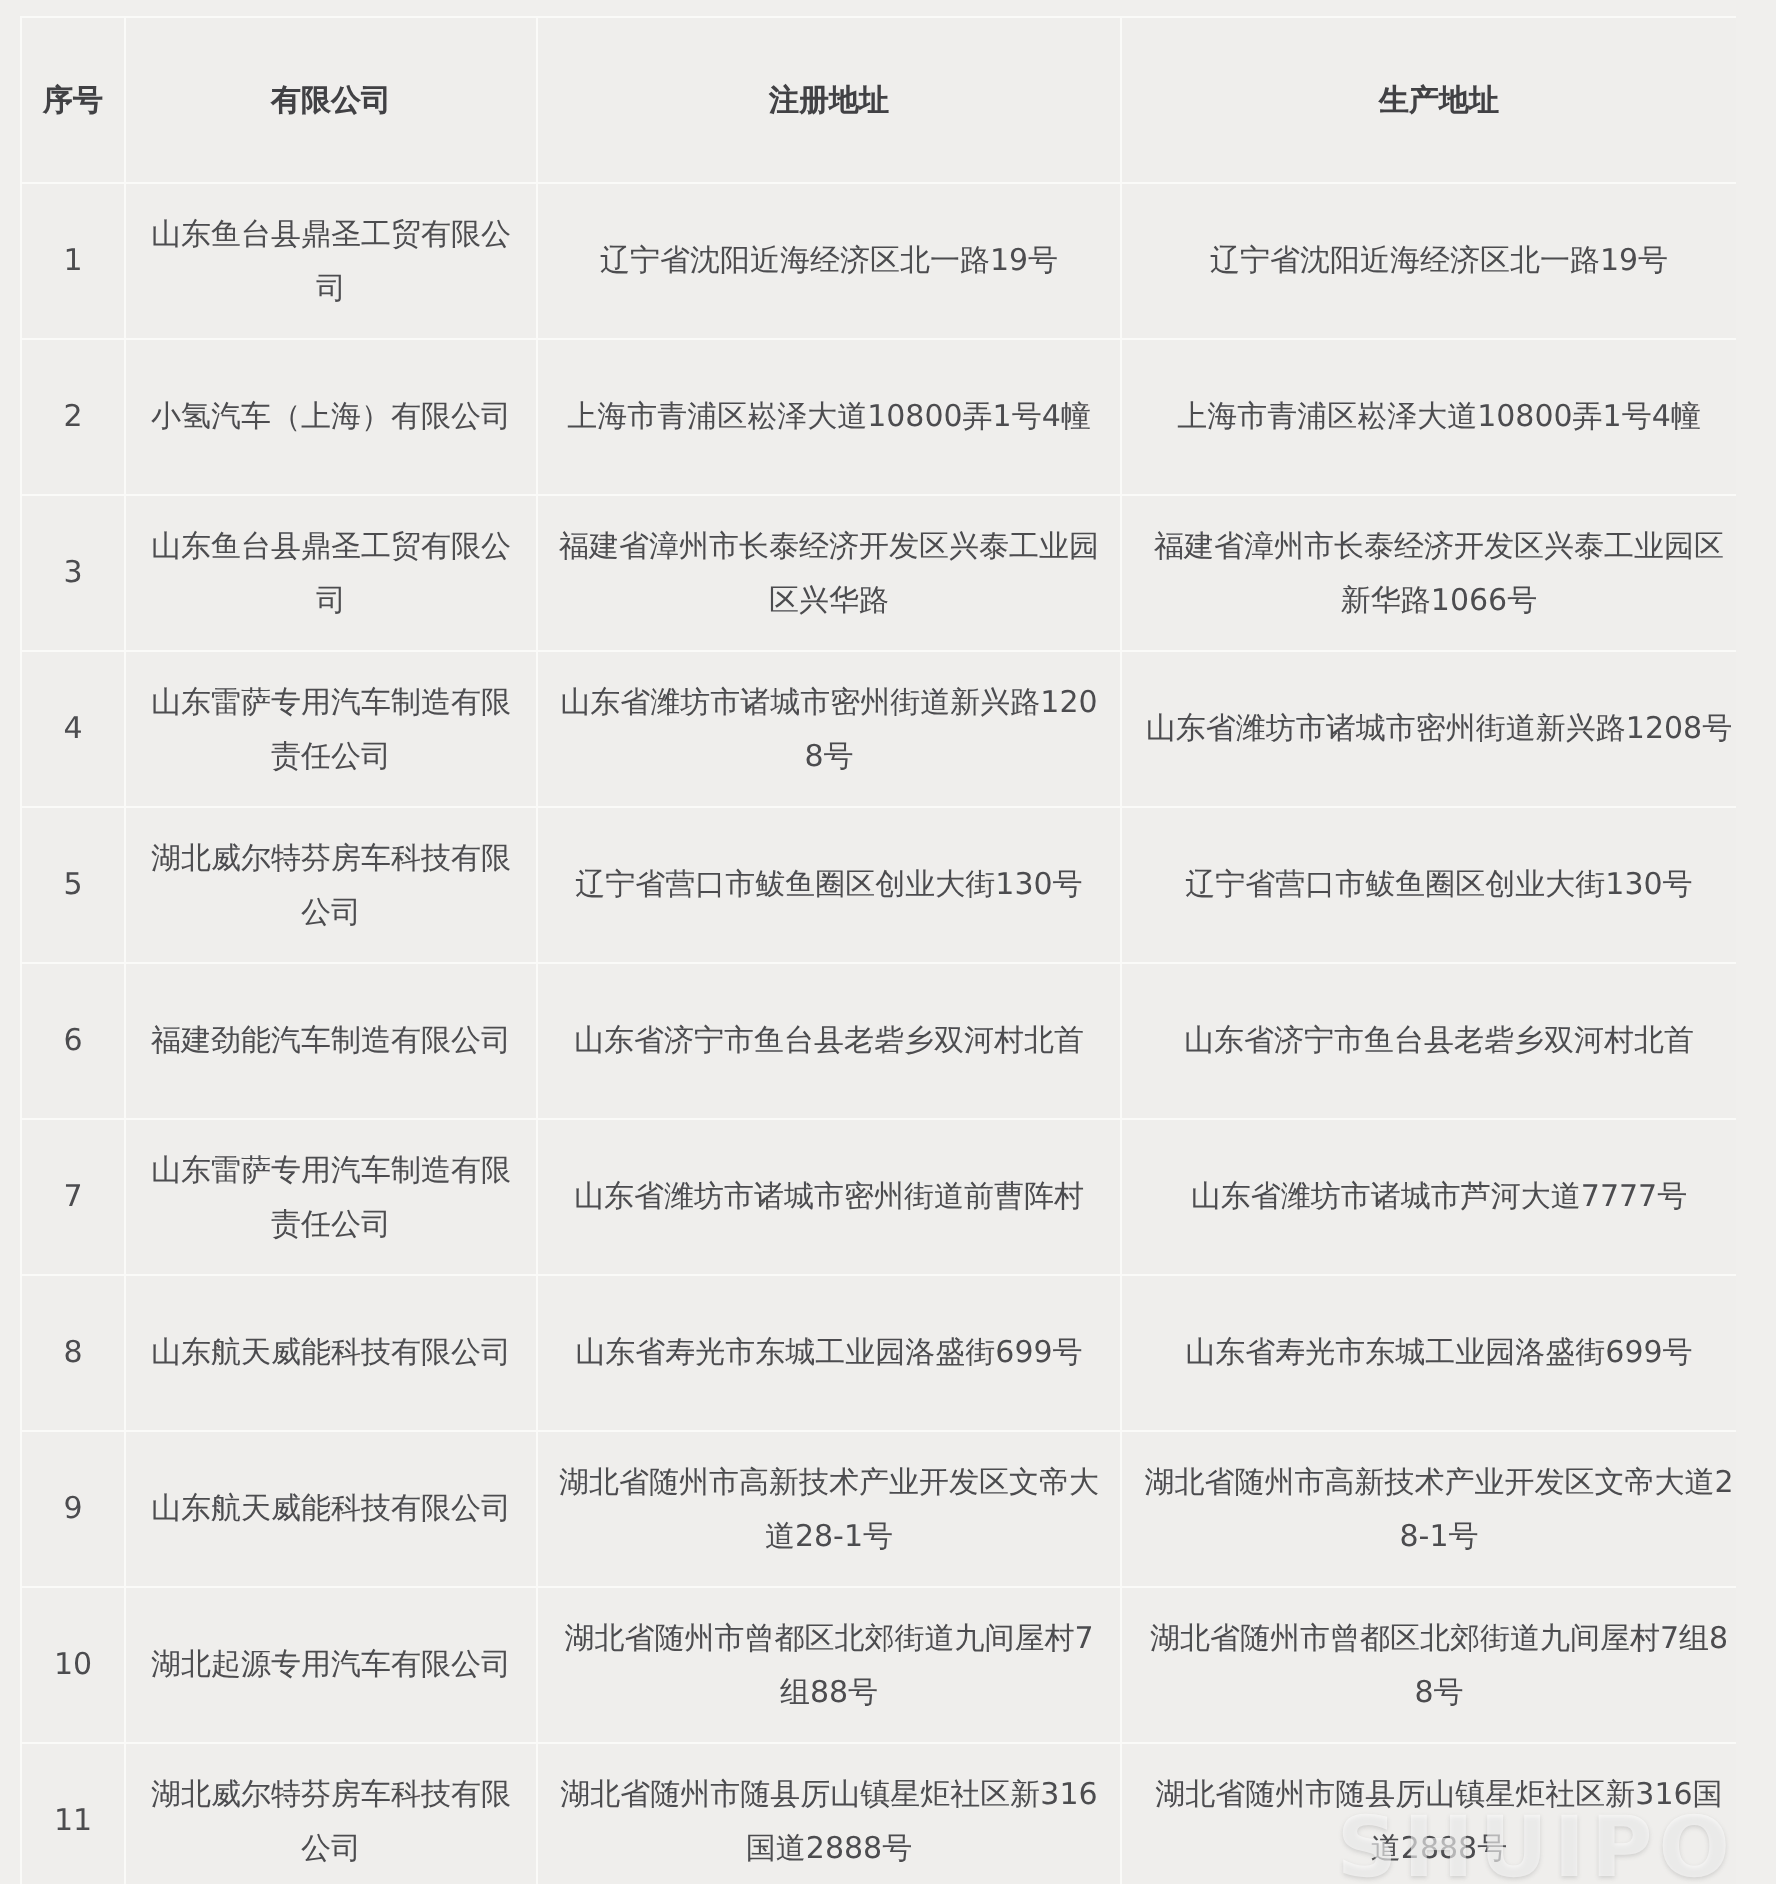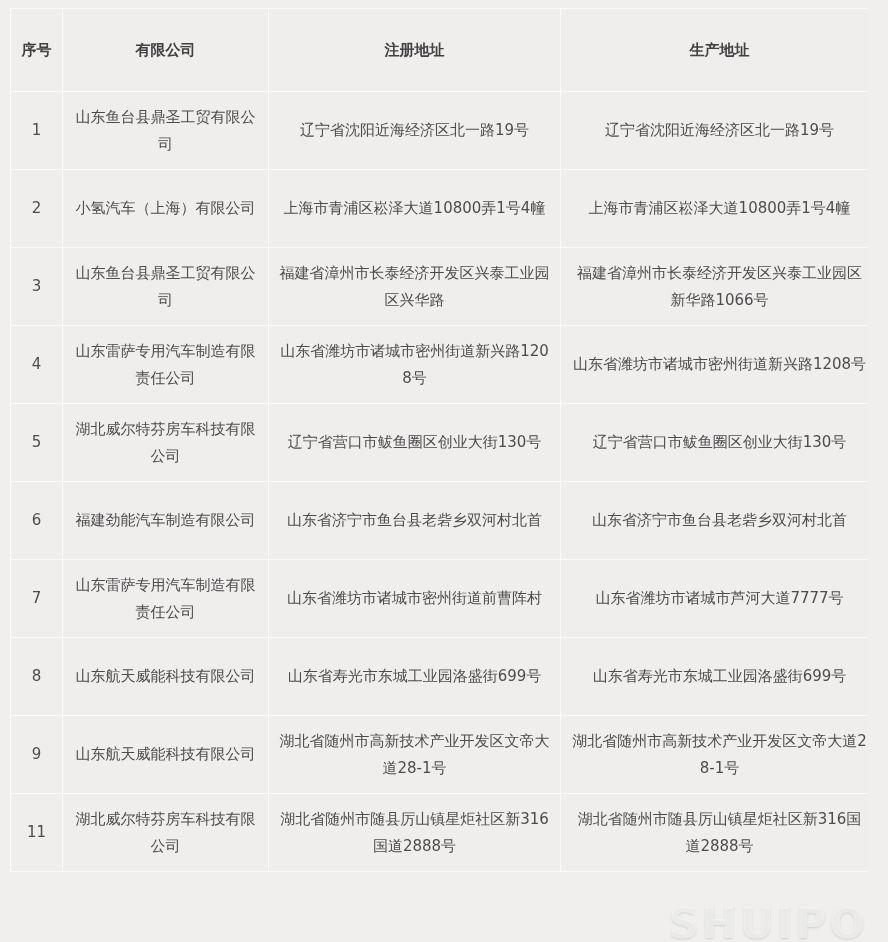--- a/index.html
+++ b/index.html
@@ -159,20 +159,26 @@
         <td>山东省寿光市东城工业园洛盛街699号</td>
         <td>山东省寿光市东城工业园洛盛街699号</td>
       </tr>
       <tr>
         <td>9</td>
         <td>山东航天威能科技有限公司</td>
         <td>湖北省随州市高新技术产业开发区文帝大道28-1号</td>
         <td>湖北省随州市高新技术产业开发区文帝大道28-1号</td>
       </tr>
       <tr>
+        <td>10</td>
+        <td>湖北起源专用汽车有限公司</td>
+        <td>湖北省随州市曾都区北郊街道九间屋村7组88号</td>
+        <td>湖北省随州市曾都区北郊街道九间屋村7组88号</td>
+      </tr>
+      <tr>
         <td>11</td>
         <td>湖北威尔特芬房车科技有限公司</td>
         <td>湖北省随州市随县厉山镇星炬社区新316国道2888号</td>
         <td>湖北省随州市随县厉山镇星炬社区新316国道2888号</td>
       </tr>
     </tbody>
   </table>
 
   <div class="watermark">
     <div class="wm-brand">SHUIPO</div>

